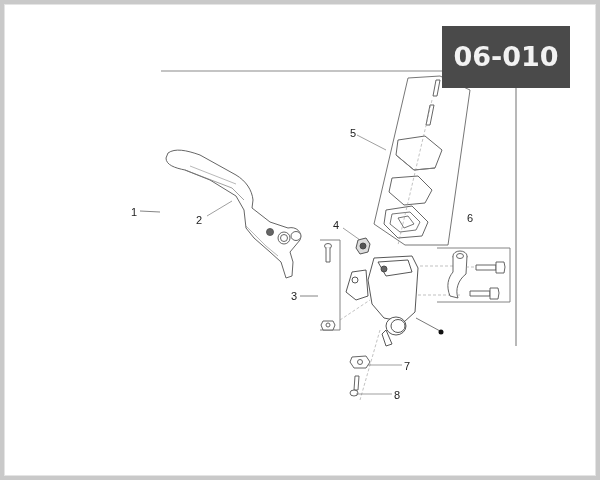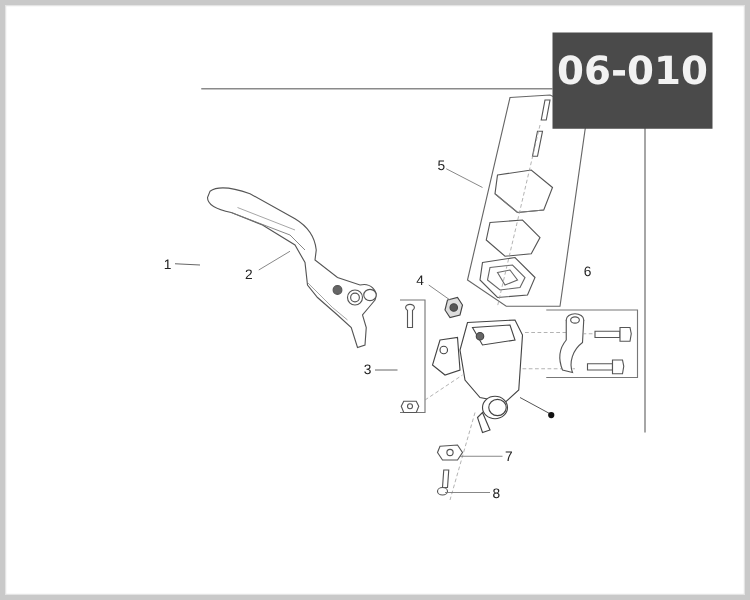--- a/index.html
+++ b/index.html
@@ -13,26 +13,26 @@
       width: 592px; height: 472px;
       border: 4px solid #c9c9c9;
       background: #ffffff;
     }
     .frame-inner {
       position: absolute; left: 0; top: 0; right: 0; bottom: 0;
       border: 1px solid #e4e4e4;
     }
     .code-box {
       position: absolute; left: 442px; top: 26px;
-      width: 128px; height: 77px;
+      width: 128px; height: 62px;
       background: #4a4a4a;
       color: #f2f2f2;
       font-family: "DejaVu Sans", sans-serif;
       font-weight: bold;
-      font-size: 31px;
+      font-size: 27px;
       line-height: 62px;
       text-align: center;
       letter-spacing: 0px;
     }
     svg.diagram { position: absolute; left: 0; top: 0; }
     .callout {
       position: absolute;
       font-family: "Liberation Sans", sans-serif;
       font-size: 11px;
       color: #222;

